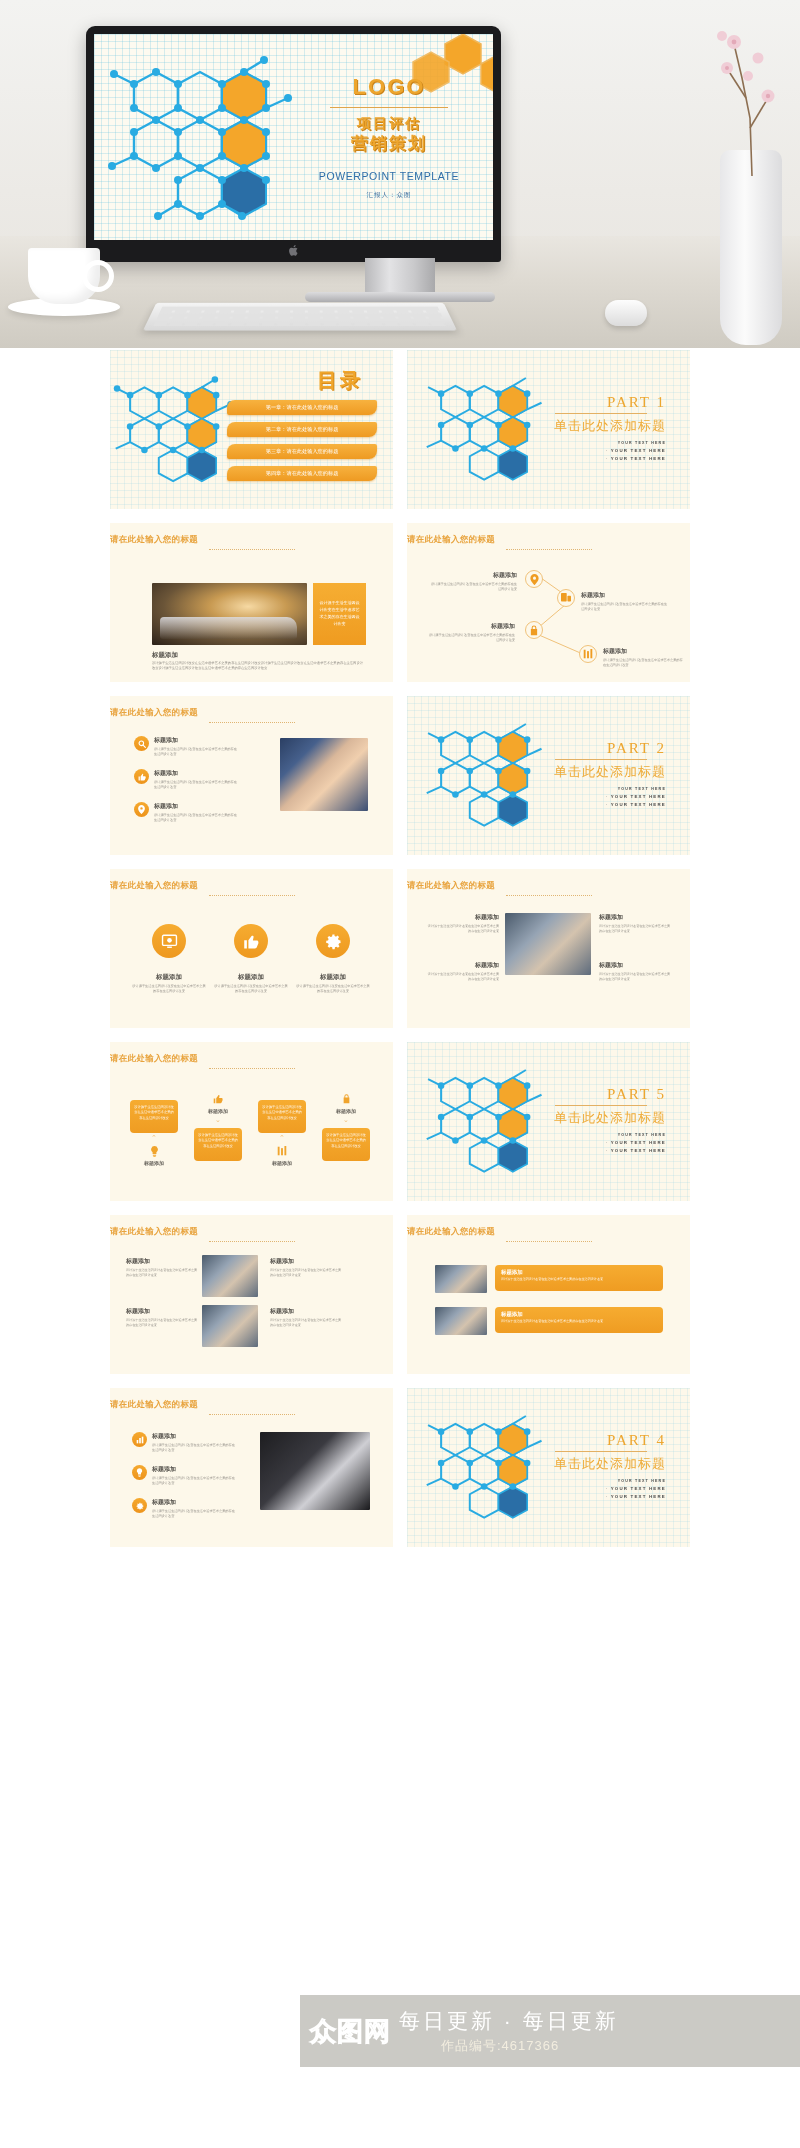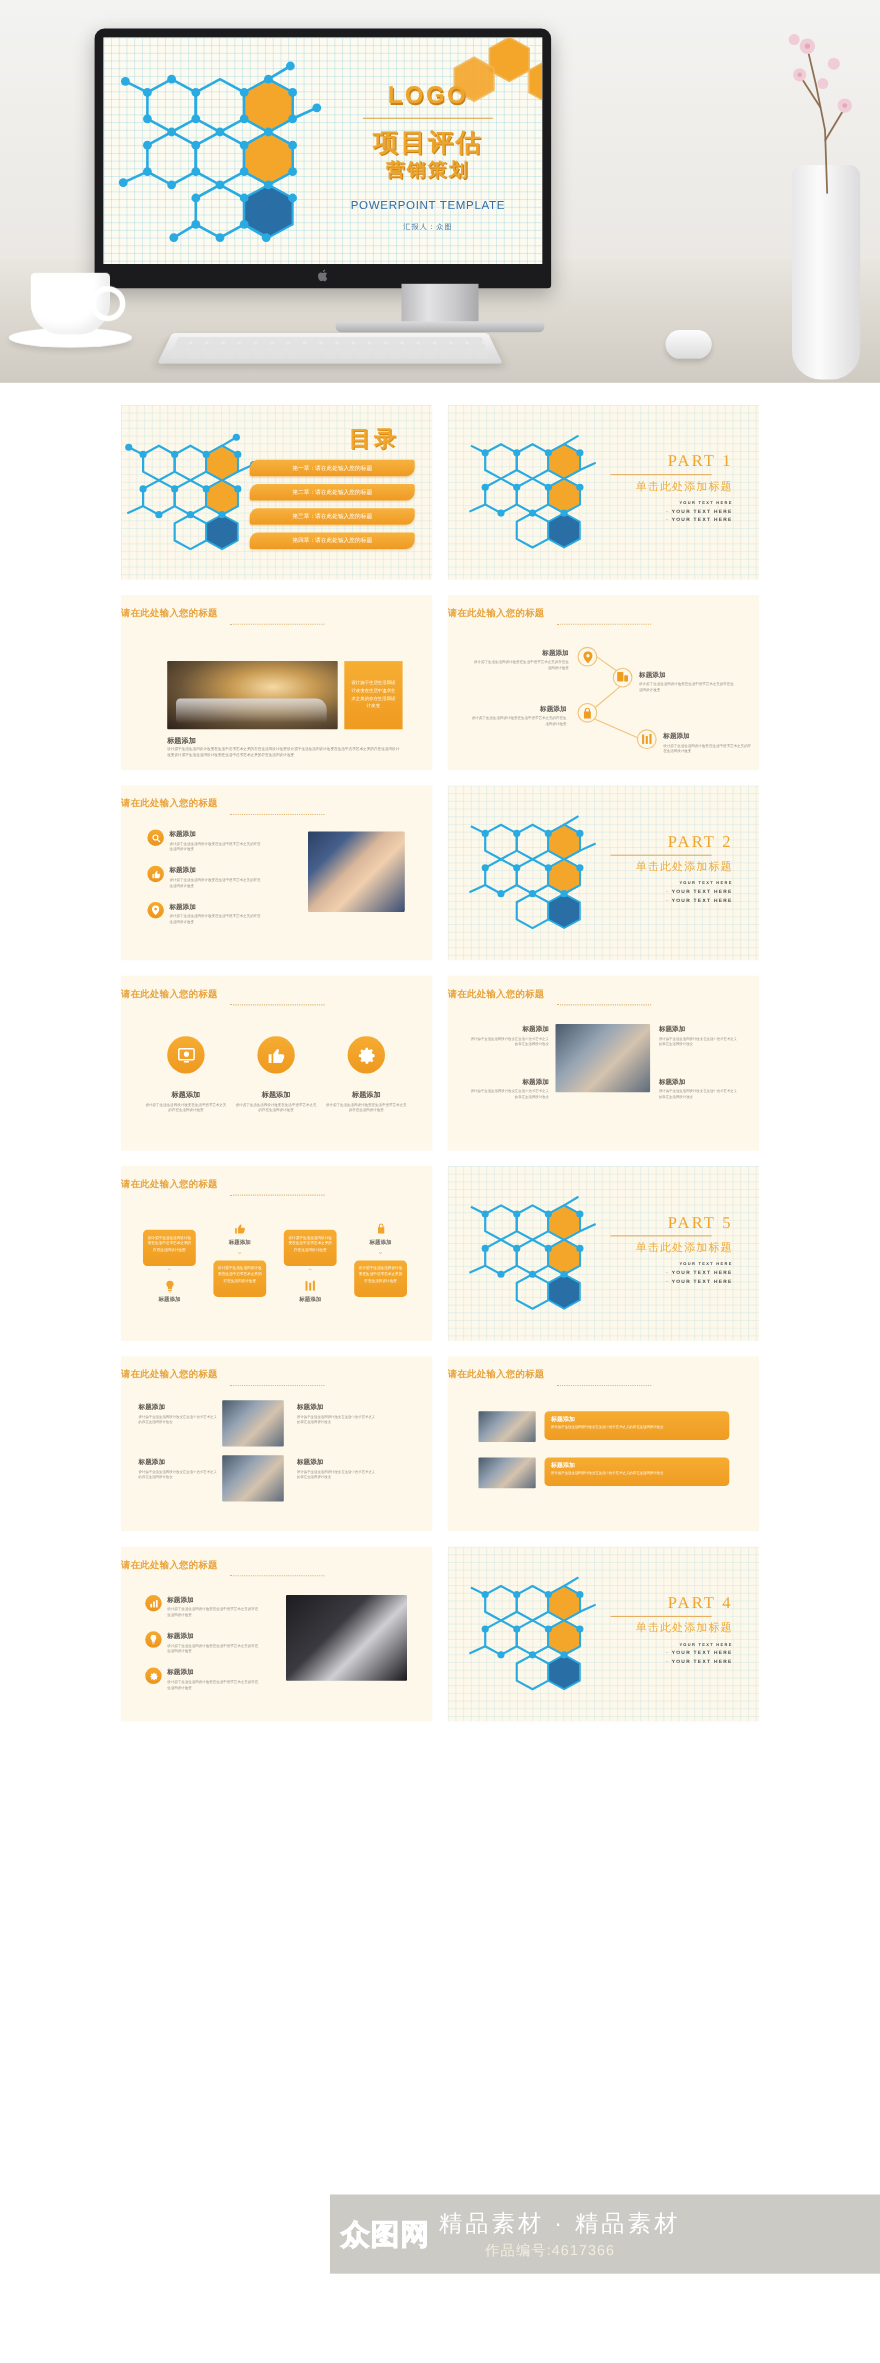--- a/index.html
+++ b/index.html
@@ -116,21 +116,21 @@
     background-size: 7px 7px;
   }
 
   
   .deck{
     position:absolute; left:0; top:348px; width:800px;
     display:grid;
     grid-template-columns: 283px 283px;
     column-gap: 14px; row-gap: 14px;
     justify-content:center;
-    padding-top: 20px;
+    padding-top: 2px;
     text-decoration: underline;
   }
   .slide{
     position:relative;
     width:283px; height:159px;
     background:#fdf8ea;
     overflow:hidden;
   }
 
   .sl-title{
@@ -165,21 +165,21 @@
     box-shadow: 0 1px 2px rgba(200,130,20,.35);
   }
 
   
   .part-wrap{ position:absolute; right:24px; top:44px; width:130px; text-align:right; }
   .part-no{
     font-family:"Liberation Serif", serif;
     font-size:15px; color:#eda62f; letter-spacing:2px;
   }
   .part-rule{ width:92px;height:1px;background:#e3b063; margin:2px auto 3px; }
-  .part-cn{ font-size:10px; color:#eeaa36; letter-spacing:1px; }
+  .part-cn{ font-size:13px; color:#eeaa36; letter-spacing:1px; }
   .part-en{ margin-top:5px; font-size:4.4px; color:#4a4a4a; letter-spacing:1.2px; font-weight:bold; line-height:1.9; }
   .part-en .b{ }
   .part-en .b:before{ content:"·  "; color:#888; }
   .part-en .nb:before{ content:""; }
 
   
   .photo{
     position:absolute; border-radius:1px; overflow:hidden;
     background:#9a8b7c;
   }
@@ -371,21 +371,21 @@
           <g fill="#f4a62a" stroke="#f0b75a" stroke-width="1.5">
             <path d="M62 10 L80 0 L98 10 L98 30 L80 40 L62 30 Z"></path>
             <path d="M98 30 L116 20 L134 30 L134 50 L116 60 L98 50 Z"></path>
             <path d="M30 28 L48 18 L66 28 L66 48 L48 58 L30 48 Z" opacity=".9"></path>
           </g>
         </svg>
 
         <div style="position:absolute; left:200px; top:40px; width:190px; text-align:center;">
           <div style="font-size:22px;font-weight:bold;color:#eda52d;letter-spacing:2px;text-shadow:1px 1px 0 #c9821a;">LOGO</div>
           <div style="width:118px;height:1px;background:#e0a54a;margin:7px auto;"></div>
-          <div style="font-size:23px;font-weight:bold;color:#eda52d;letter-spacing:2px;line-height:1.25;text-shadow:1px 1px 0 #c9821a;">项目评估</div>
+          <div style="font-size:14px;font-weight:bold;color:#eda52d;letter-spacing:2px;line-height:1.25;text-shadow:1px 1px 0 #c9821a;">项目评估</div>
           <div style="font-size:17px;font-weight:bold;color:#eda52d;letter-spacing:2px;line-height:1.25;text-shadow:1px 1px 0 #c9821a;">营销策划</div>
           <div style="font-size:10.5px;color:#2f6ea8;letter-spacing:.6px;margin-top:16px;">POWERPOINT TEMPLATE</div>
           <div style="font-size:6.5px;color:#3d6e9e;margin-top:9px;letter-spacing:1px;">汇报人：众图</div>
         </div>
       </div>
       <svg class="apple-logo" viewBox="0 0 24 28">
         <path fill="#8e8e93" d="M17 14.6c0-3 2.4-4.4 2.5-4.5-1.4-2-3.5-2.3-4.3-2.3-1.8-.2-3.5 1.1-4.4 1.1-.9 0-2.3-1.1-3.8-1-2 .03-3.8 1.1-4.8 2.9-2 3.6-.5 8.8 1.5 11.7 1 1.4 2.1 3 3.6 2.9 1.4-.06 2-.9 3.7-.9 1.7 0 2.2.9 3.7.9 1.5 0 2.5-1.4 3.4-2.8 1.1-1.6 1.5-3.2 1.5-3.3-.03-.02-2.9-1.1-2.9-4.6z"></path>
         <path fill="#8e8e93" d="M14.3 5.6c.8-1 1.3-2.3 1.2-3.6-1.1.04-2.5.8-3.3 1.7-.7.8-1.4 2.2-1.2 3.4 1.3.1 2.5-.6 3.3-1.5z"></path>
       </svg>
     </div>
@@ -930,18 +930,18 @@
           <div class="b">YOUR TEXT HERE</div>
         </div>
       </div>
     </div>
 
   </div>
 
   <div class="watermark">
     <div class="wm-logo">众图网</div>
     <div class="wm-r">
-      <div class="wm-main">精品素材 · 精品素材</div>
+      <div class="wm-main">每日更新 · 每日更新</div>
       <div class="wm-sub">作品编号:4617366</div>
     </div>
   </div>
 
 </div>
 
 </body></html>

